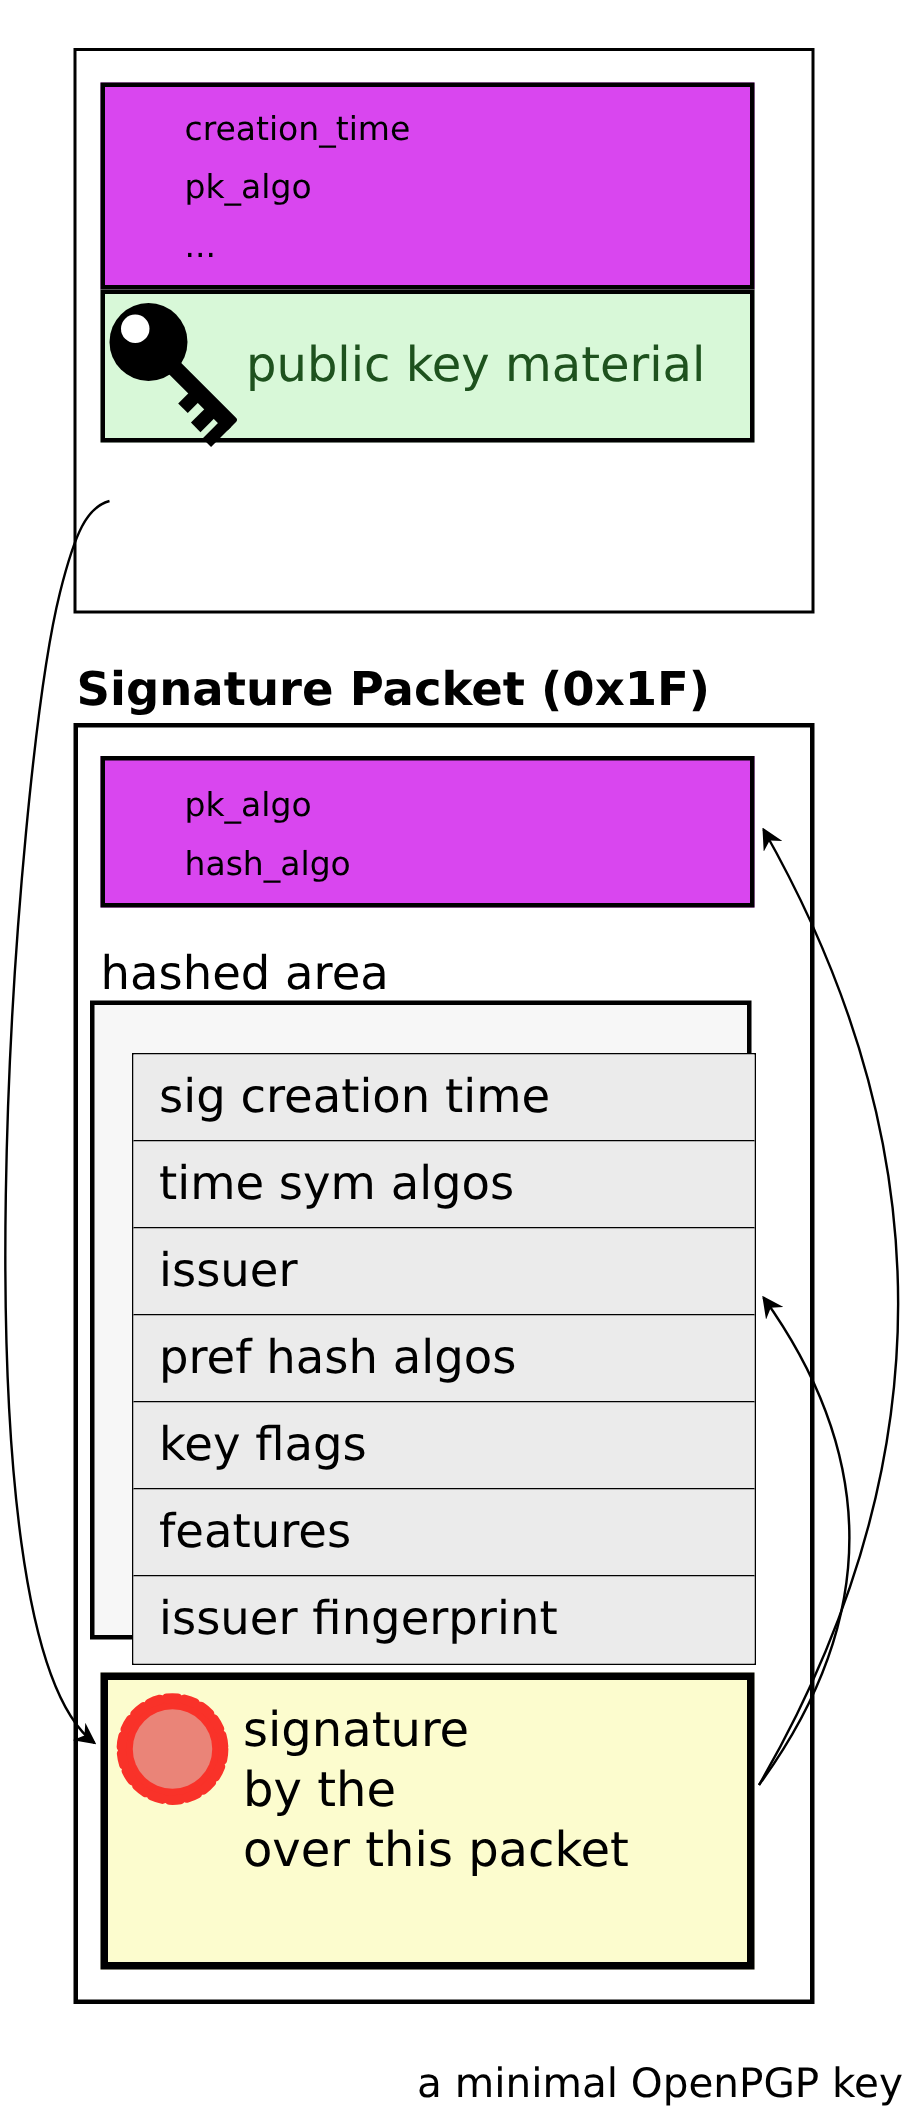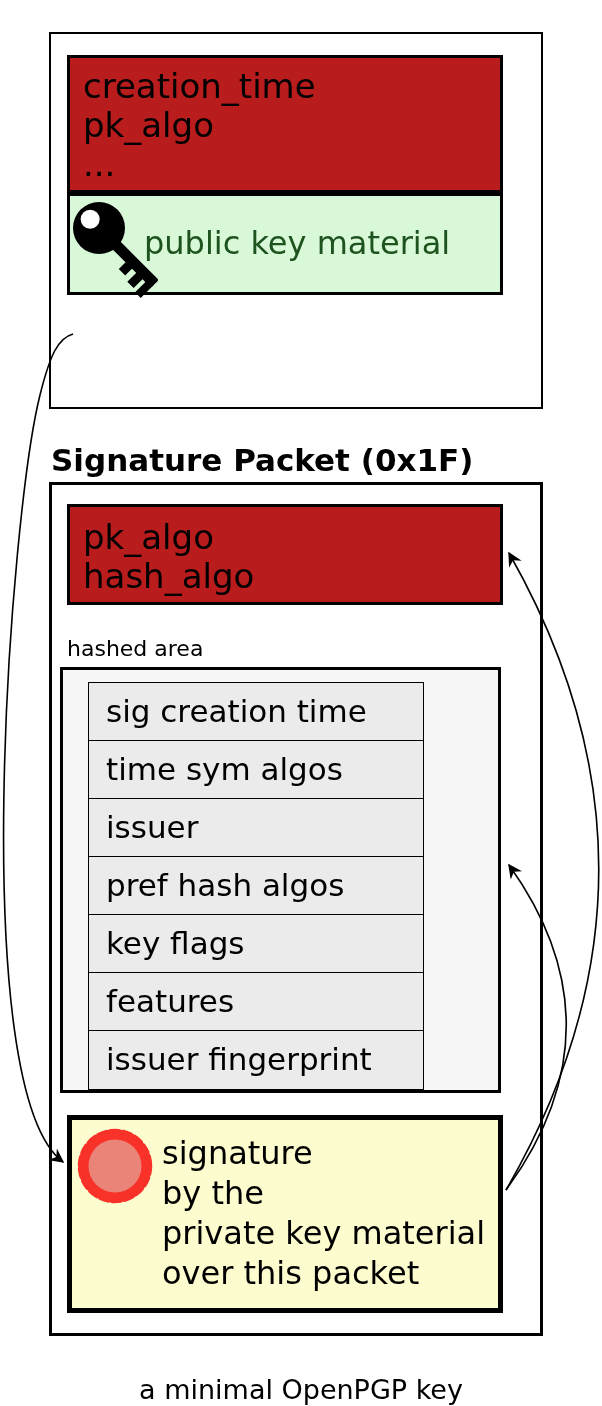--- a/index.html
+++ b/index.html
@@ -4,33 +4,33 @@
 <style>
   html,body{margin:0;padding:0;background:#ffffff;}
   #page{
     position:relative;width:602px;height:1406px;background:#ffffff;overflow:hidden;
     font-family:"DejaVu Sans","Liberation Sans",sans-serif;color:#000;
   }
   .abs{position:absolute;box-sizing:border-box;}
   .title{font-weight:bold;font-size:31px;line-height:33px;white-space:nowrap;}
   .outer-box{border:2px solid #000;background:#fff;}
   .outer-box.thick{border-width:3px;}
-  .field-box{border:3px solid #000;background:#b91c1c;font-size:34px;line-height:39px;}
+  .field-box{border:3px solid #000;background:#d946ef;font-size:22px;line-height:39px;padding-left:40px;}
   .field-box .inner{padding:9px 0 0 13px;}
   .material-box{border:3px solid #000;background:#d8f8d8;}
-  .material-label{position:absolute;left:74px;top:28px;font-size:32px;color:#1e521e;white-space:nowrap;}
-  .hashed-label{font-size:22px;line-height:32px;text-align:right;}
+  .material-label{position:absolute;left:94px;top:28px;font-size:32px;color:#1e521e;white-space:nowrap;}
+  .hashed-label{font-size:31px;line-height:32px;text-align:right;}
   .hashed-box{border:3px solid #000;background:#f7f7f7;}
   .subpacket-table{border:1.5px solid #000;background:#ebebeb;}
   .subpacket-row{box-sizing:border-box;height:58px;line-height:56px;font-size:31px;
     padding-left:17px;border-bottom:1.5px solid #000;background:#ebebeb;white-space:nowrap;}
   .subpacket-row:last-child{border-bottom:none;}
   .sig-box{border:5px solid #000;background:#fcfcce;}
   .sig-text{font-size:32px;line-height:40px;white-space:nowrap;}
-  .caption{width:602px;text-align:center;font-size:27px;}
+  .caption{width:602px;text-align:right;font-size:27px;}
   svg.overlay{position:absolute;left:0;top:0;pointer-events:none;}
 </style>
 </head>
 <body>
 
 <div id="page">
 
 
   <div class="abs outer-box" style="left:49px;top:32px;width:494px;height:377px;"></div>
 
@@ -54,36 +54,35 @@
     <div class="inner" style="padding-top:11px;">
       <div>pk_algo</div>
       <div>hash_algo</div>
     </div>
   </div>
 
   <div class="abs hashed-label" style="left:67px;top:633px;">hashed area</div>
 
   <div class="abs hashed-box" style="left:60px;top:667px;width:441px;height:426px;"></div>
 
-  <div class="abs subpacket-table" style="left:88px;top:682px;width:336px;">
+  <div class="abs subpacket-table" style="left:88px;top:702px;width:416px;">
     <div class="subpacket-row">sig creation time</div>
     <div class="subpacket-row">time sym algos</div>
     <div class="subpacket-row">issuer</div>
     <div class="subpacket-row">pref hash algos</div>
     <div class="subpacket-row">key flags</div>
     <div class="subpacket-row">features</div>
     <div class="subpacket-row">issuer fingerprint</div>
   </div>
 
   <div class="abs sig-box" style="left:67px;top:1115px;width:436px;height:198px;"></div>
 
   <div class="abs sig-text" style="left:162px;top:1133px;">
     <div>signature</div>
     <div>by the</div>
-    <div>private key material</div>
     <div>over this packet</div>
   </div>
 
   <div class="abs caption" style="left:0;top:1374px;">a minimal OpenPGP key</div>
 
   <svg class="overlay" width="602" height="1406" viewBox="0 0 602 1406">
     <defs>
       <marker id="arrowhead" viewBox="0 0 10 10" refX="9" refY="5" markerWidth="9" markerHeight="9" orient="auto-start-reverse">
         <path d="M0,0 L10,5 L0,10 L3.2,5 z" fill="#000"></path>
       </marker>

